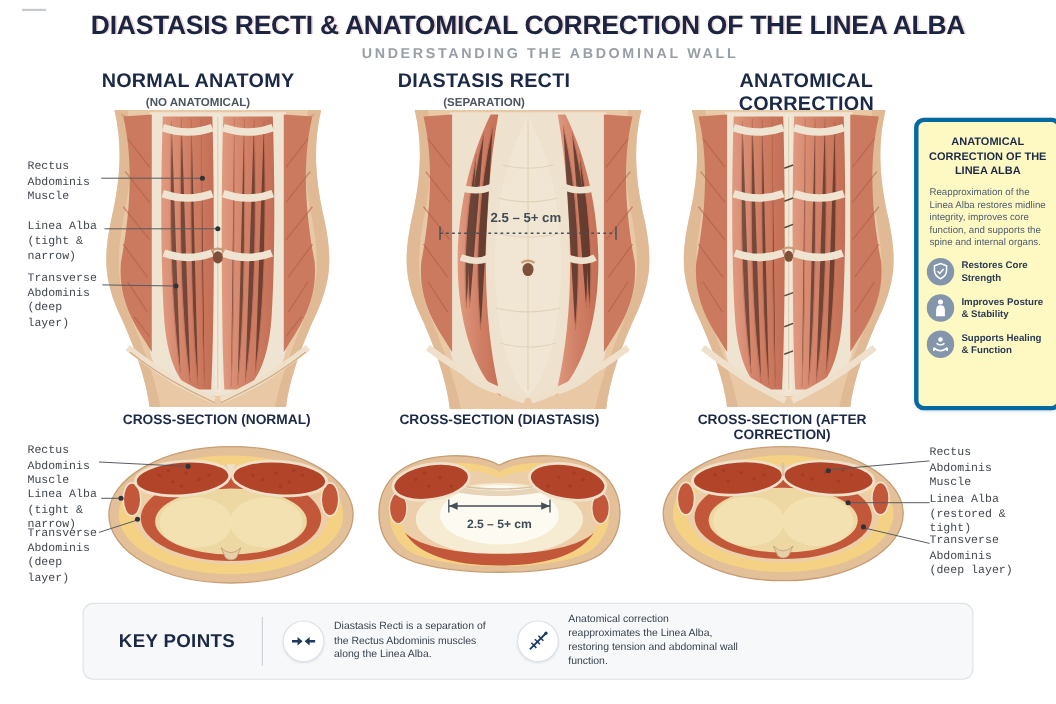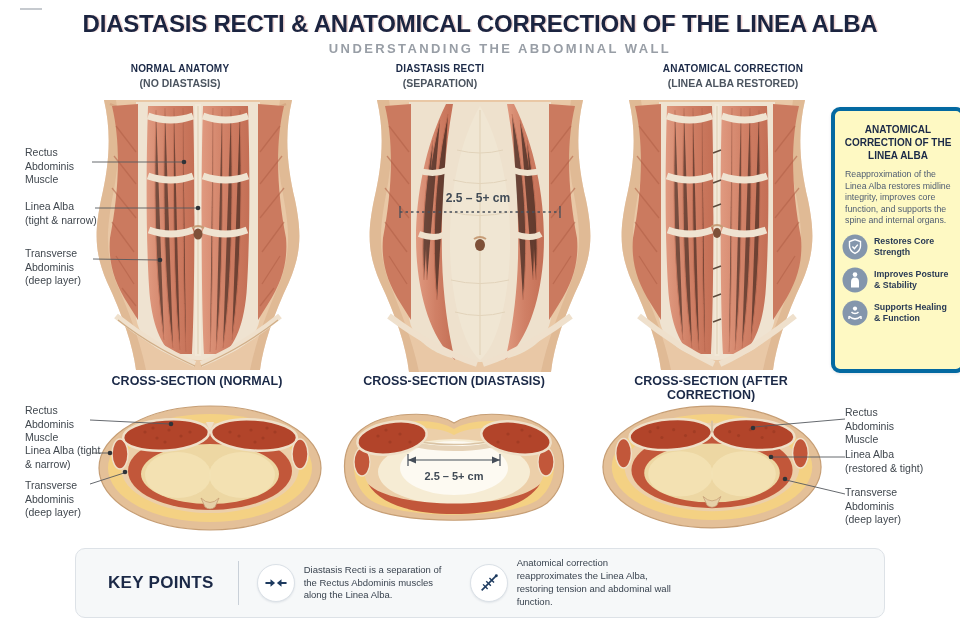--- a/index.html
+++ b/index.html
@@ -5,26 +5,26 @@
   html,body{margin:0;padding:0;background:#ffffff;}
   body{width:960px;height:640px;position:relative;overflow:hidden;
        font-family:"Liberation Sans", sans-serif;color:#1b2947;}
   .abs{position:absolute;}
   .corner-dash{left:20px;top:8px;width:22px;height:2px;background:#c6cacf;}
   .title{left:0;top:10px;width:960px;text-align:center;font-size:24px;font-weight:bold;
          letter-spacing:-0.2px;color:#1b2440;text-shadow:1.5px 0 0 rgba(185,70,60,.22);}
   .subtitle{left:0;top:41px;width:960px;text-align:center;font-size:13px;font-weight:bold;
             letter-spacing:2.4px;color:#989ea6;margin-left:20px;}
   .col-head{top:63px;text-align:center;}
-  .col-head .t{font-size:10px;font-weight:bold;color:#1b2947;letter-spacing:.2px;}
+  .col-head .t{font-size:18px;font-weight:bold;color:#1b2947;letter-spacing:.2px;}
   .col-head .s{font-size:10.5px;color:#4c5560;margin-top:3px;font-weight:bold;}
   .ch1{left:80px;width:200px;} .ch2{left:340px;width:200px;} .ch3{left:633px;width:200px;}
   .cs-head{top:374px;text-align:center;font-size:12.5px;font-weight:bold;color:#1b2947;}
   .csh1{left:97px;width:200px;} .csh2{left:354px;width:200px;} .csh3{left:591px;width:240px;}
-  .side-label{font-size:10.5px;color:#40474e;line-height:1.3;}
+  .side-label{font-size:10.5px;color:#40474e;line-height:1.3;font-family:Liberation Mono, monospace;}
   .lblA{left:25px;top:146px;width:64px;}
   .lblB{left:25px;top:200px;width:74px;}
   .lblC{left:25px;top:247px;width:68px;}
   .lblD{left:25px;top:404px;width:64px;}
   .lblE{left:25px;top:444px;width:78px;}
   .lblF{left:25px;top:479px;width:68px;}
   .lblG{left:845px;top:406px;width:72px;}
   .lblH{left:845px;top:448px;width:86px;}
   .lblI{left:845px;top:486px;width:76px;}
   .sidebar{left:831px;top:107px;width:126px;height:258px;background:#fef9c3;
@@ -51,21 +51,21 @@
 </head>
 <body>
 
 <div class="abs corner-dash"></div>
 
 <div class="abs title">DIASTASIS RECTI &amp; ANATOMICAL CORRECTION OF THE LINEA ALBA</div>
 <div class="abs subtitle">UNDERSTANDING THE ABDOMINAL WALL</div>
 
 <div class="abs col-head ch1">
   <div class="t">NORMAL ANATOMY</div>
-  <div class="s">(NO DIASTASIS)</div>
+  <div class="s">(NO ANATOMICAL)</div>
 </div>
 <div class="abs col-head ch2">
   <div class="t">DIASTASIS RECTI</div>
   <div class="s">(SEPARATION)</div>
 </div>
 <div class="abs col-head ch3">
   <div class="t">ANATOMICAL CORRECTION</div>
   <div class="s">(LINEA ALBA RESTORED)</div>
 </div>
 

